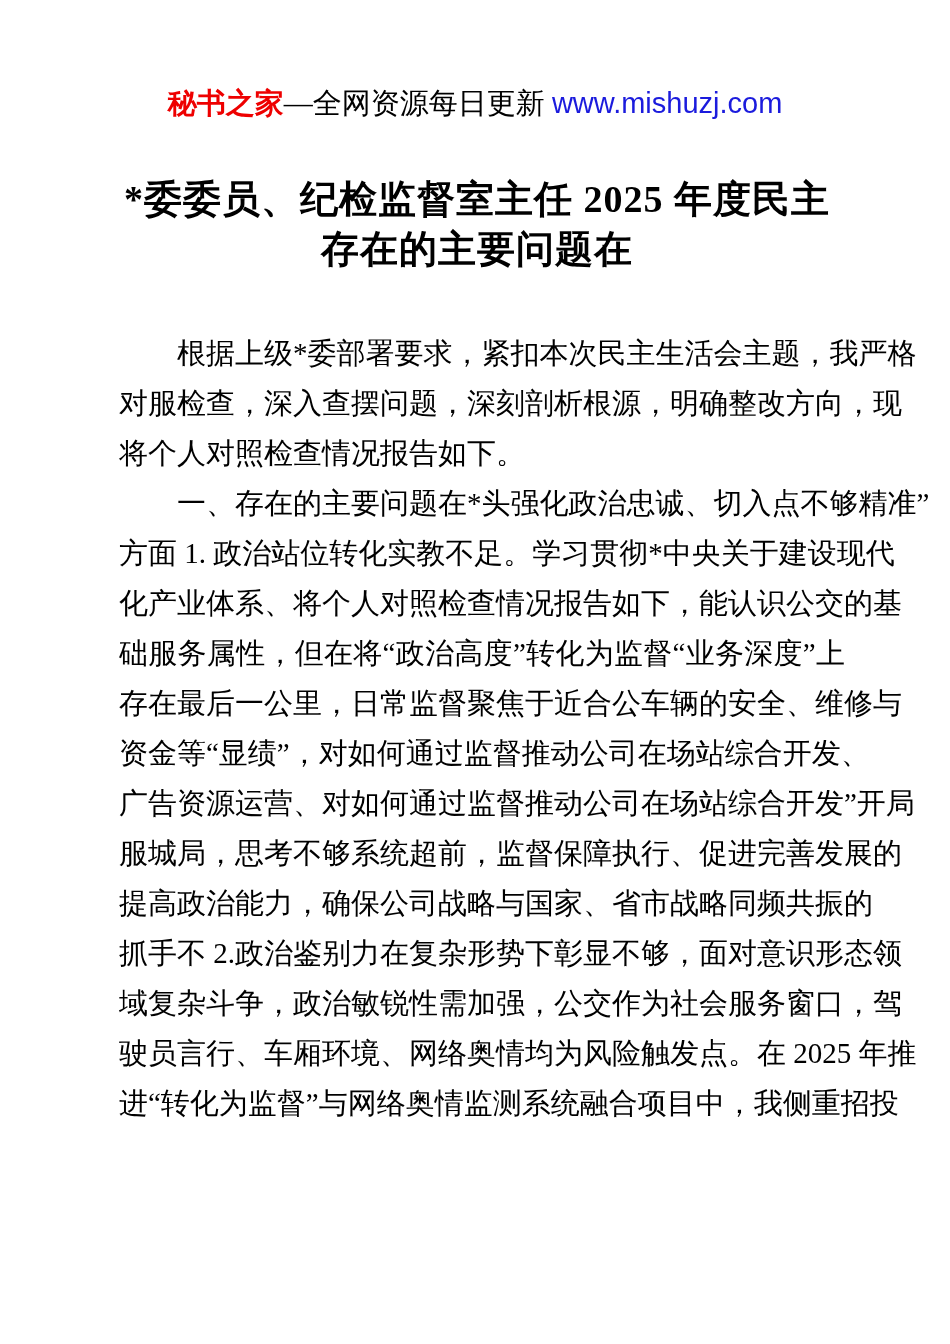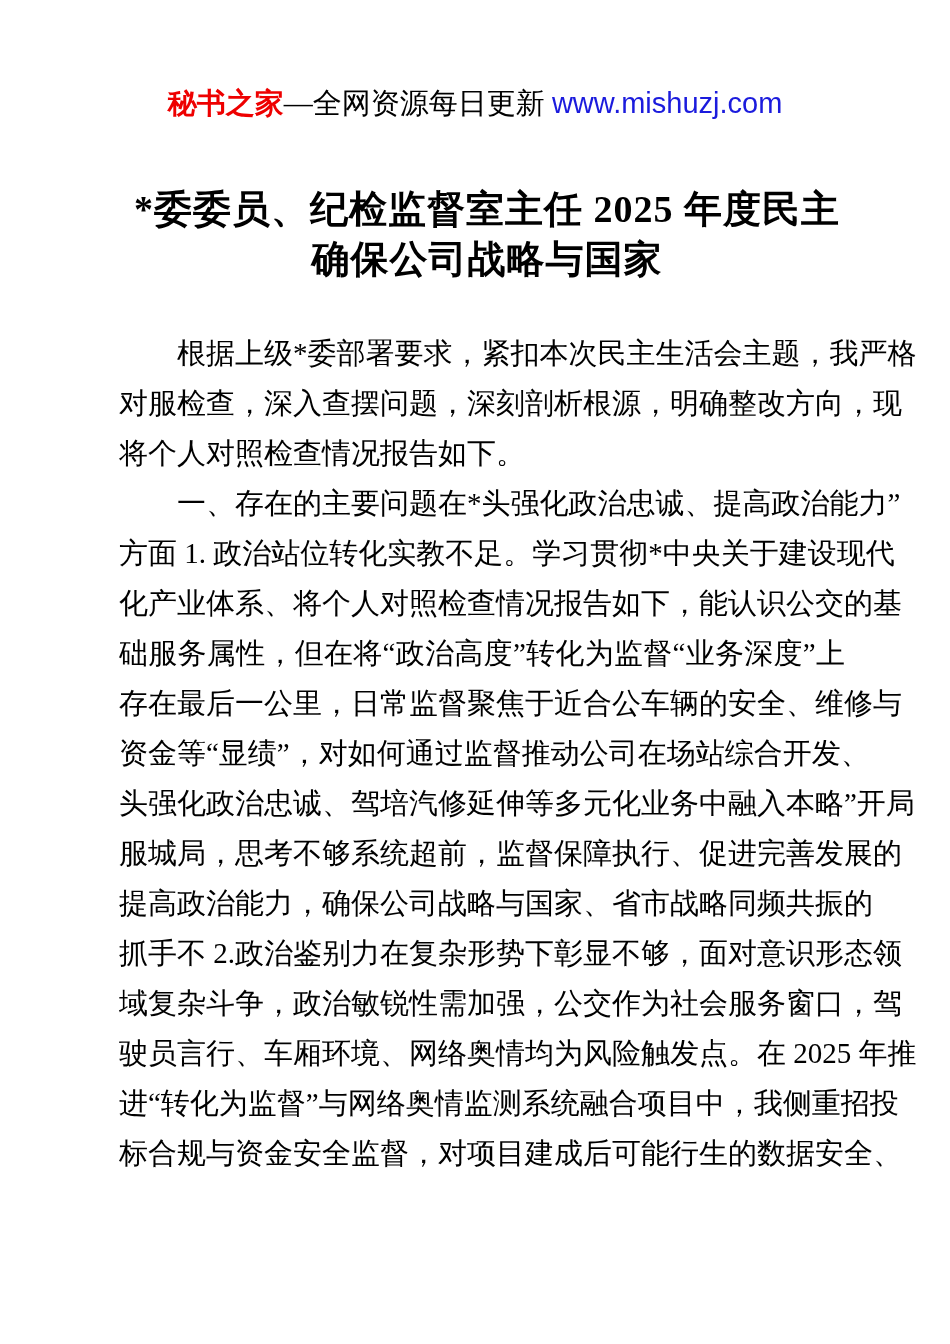--- a/index.html
+++ b/index.html
@@ -37,21 +37,21 @@
   .site-url {
     color: #1b1bdd;
     font-family: "Liberation Sans", sans-serif;
   }
   
   .doc-title {
     position: absolute;
     top: 172px;
     left: 75px;
     width: 800px;
-    margin: 12px;
+    margin: 2px;
     text-align: center;
     font-size: 38px;
     font-weight: 600;
     line-height: 50px;
     letter-spacing: 1px;
   }
   
   .doc-body {
     position: absolute;
     top: 328px;
@@ -98,41 +98,40 @@
 
 <div class="page">
 
   <div class="site-header">
     <span class="site-brand">秘书之家</span><span class="site-tagline">—全网资源每日更新</span>
     <span class="site-url">www.mishuzj.com</span>
   </div>
 
   <h1 class="doc-title">
     <div>*委委员、纪检监督室主任 2025 年度民主</div>
-    <div>确保公司战略与国家</div>
+    <div>存在的主要问题在</div>
   </h1>
 
   <div class="doc-body">
     <div class="bline indent">根据上级*委部署要求，紧扣本次民主生活会主题，我严格</div>
     <div class="bline">对服检查，深入查摆问题，深刻剖析根源，明确整改方向，现</div>
     <div class="bline pend">将个人对照检查情况报告如下。</div>
 
-    <div class="bline indent">一、存在的主要问题在*头强化政治忠诚、提高政治能力”</div>
+    <div class="bline indent">一、存在的主要问题在*头强化政治忠诚、切入点不够精准”</div>
     <div class="bline">方面 1. 政治站位转化实教不足。学习贯彻*中央关于建设现代</div>
     <div class="bline">化产业体系、将个人对照检查情况报告如下，能认识公交的基</div>
     <div class="bline">础服务属性，但在将“政治高度”转化为监督“业务深度”上</div>
     <div class="bline">存在最后一公里，日常监督聚焦于近合公车辆的安全、维修与</div>
     <div class="bline">资金等“显绩”，对如何通过监督推动公司在场站综合开发、</div>
-    <div class="bline">头强化政治忠诚、驾培汽修延伸等多元化业务中融入本略”开局</div>
+    <div class="bline">广告资源运营、对如何通过监督推动公司在场站综合开发”开局</div>
     <div class="bline">服城局，思考不够系统超前，监督保障执行、促进完善发展的</div>
     <div class="bline">提高政治能力，确保公司战略与国家、省市战略同频共振的</div>
     <div class="bline">抓手不 2.政治鉴别力在复杂形势下彰显不够，面对意识形态领</div>
     <div class="bline">域复杂斗争，政治敏锐性需加强，公交作为社会服务窗口，驾</div>
     <div class="bline">驶员言行、车厢环境、网络奥情均为风险触发点。在 2025 年推</div>
     <div class="bline">进“转化为监督”与网络奥情监测系统融合项目中，我侧重招投</div>
-    <div class="bline pend">标合规与资金安全监督，对项目建成后可能行生的数据安全、</div>
   </div>
 
   <div class="page-footer">
     <span class="dash">—</span><span class="num">1</span><span class="dash">—</span>
   </div>
 
 </div>
 
 </body></html>

